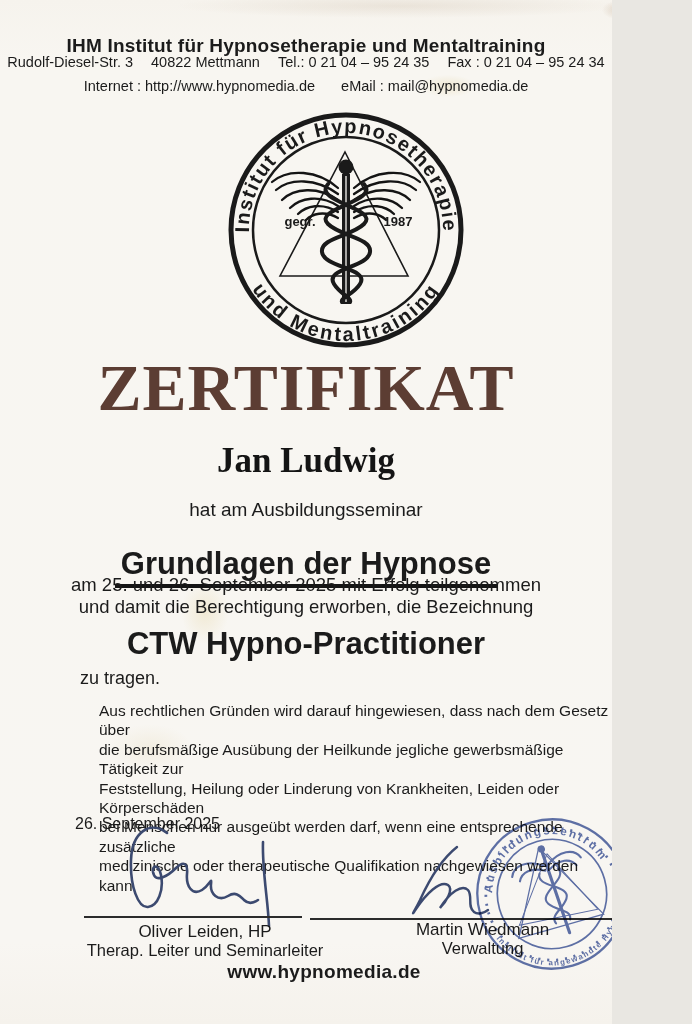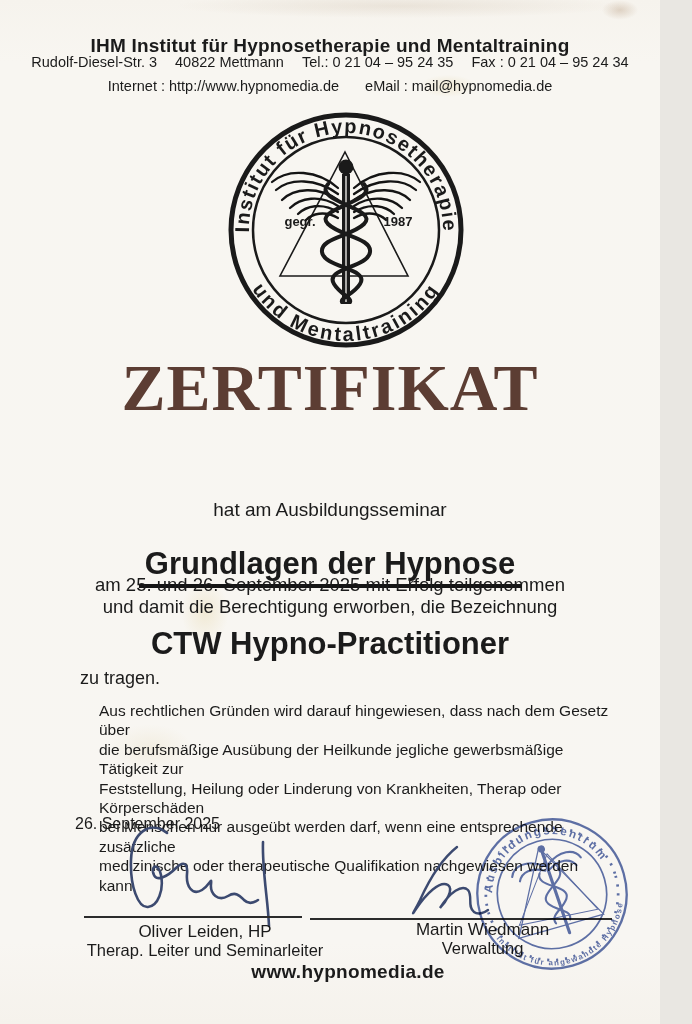--- a/index.html
+++ b/index.html
@@ -1,17 +1,17 @@
 <!DOCTYPE html>
 <html lang="de"><head>
 <meta charset="utf-8">
 <style>
   html,body{margin:0;padding:0;background:#e9e7e2;}
   .page{
-    position:relative;width:660px;height:1024px;overflow:hidden;
+    position:relative;width:612px;height:1024px;overflow:hidden;
     font-family:"Liberation Sans",sans-serif;color:#1b1b1b;
     background:
       radial-gradient(40px 16px at 448px 86px, rgba(210,180,95,.20), transparent 70%),
       radial-gradient(34px 46px at 205px 612px, rgba(215,190,110,.22), transparent 70%),
       radial-gradient(60px 34px at 150px 748px, rgba(200,175,100,.12), transparent 70%),
       radial-gradient(26px 14px at 620px 10px, rgba(150,110,70,.25), transparent 70%),
       radial-gradient(300px 16px at 400px 6px, rgba(160,130,95,.14), transparent 75%),
       linear-gradient(180deg,#f6f3ed 0%,#f8f6f1 6%,#f8f6f2 92%,#f5f2ec 100%);
   }
   .abs{position:absolute;}
@@ -106,33 +106,34 @@
 
     <g stroke="#1a1a1a" fill="none" stroke-width="4" stroke-linecap="round">
       <path d="M 102,74 C 86,92 154,98 138,114 C 126,126 94,128 96,142 C 98,158 144,158 134,174 C 128,184 114,188 116,192"></path>
       <path d="M 138,74 C 154,92 86,98 102,114 C 114,126 146,128 144,142 C 142,158 98,158 108,174 C 114,184 126,188 124,192"></path>
     </g>
     <text x="74" y="116" text-anchor="middle" font-size="13" font-weight="600" fill="#1a1a1a">gegr.</text>
     <text x="172" y="116" text-anchor="middle" font-size="13" font-weight="600" fill="#1a1a1a">1987</text>
   </svg>
 
   <div class="abs ctr title">ZERTIFIKAT</div>
+  <div class="abs ctr recipient">Jan Ludwig</div>
   <div class="abs ctr intro">hat am Ausbildungsseminar</div>
   <div class="abs ctr seminar-wrap">
     <span class="seminar">Grundlagen der Hypnose</span>
   </div>
   <div class="abs ctr part1">am 25. und 26. September 2025 mit Erfolg teilgenommen</div>
   <div class="abs ctr part2">und damit die Berechtigung erworben, die Bezeichnung</div>
   <div class="abs ctr designation">CTW Hypno-Practitioner</div>
   <div class="abs carry">zu tragen.</div>
 
   <div class="abs disclaimer">
     <div>Aus rechtlichen Gründen wird darauf hingewiesen, dass nach dem Gesetz über</div>
     <div>die berufsmäßige Ausübung der Heilkunde jegliche gewerbsmäßige Tätigkeit zur</div>
-    <div>Feststellung, Heilung oder Linderung von Krankheiten, Therap oder Körperschäden</div>
+    <div>Feststellung, Heilung oder Linderung von Krankheiten, Leiden oder Körperschäden</div>
     <div>bei Menschen nur ausgeübt werden darf, wenn eine entsprechende zusätzliche</div>
     <div>medizinische oder therapeutische Qualifikation nachgewiesen werden kann</div>
   </div>
 
   <div class="abs date">26. September 2025</div>
 
   <svg class="abs sig-ink" style="left:108px;top:820px;" width="180" height="112" viewBox="0 0 180 112">
     <g fill="none" stroke="#3c4a70" stroke-width="2.6" stroke-linecap="round">
       <path d="M 59,13 C 42,0 24,12 23,40 C 22,66 30,88 40,87 C 50,86 56,70 53,55 C 51,45 44,44 45,52 C 47,64 60,56 68,48 C 76,40 80,44 79,54 C 78,66 84,76 94,70 C 102,65 104,56 103,64 C 102,74 110,82 120,76 C 128,71 132,76 136,80 C 141,85 147,82 150,80"></path>
       <path d="M 155,22 C 154,50 160,80 161,106"></path>

